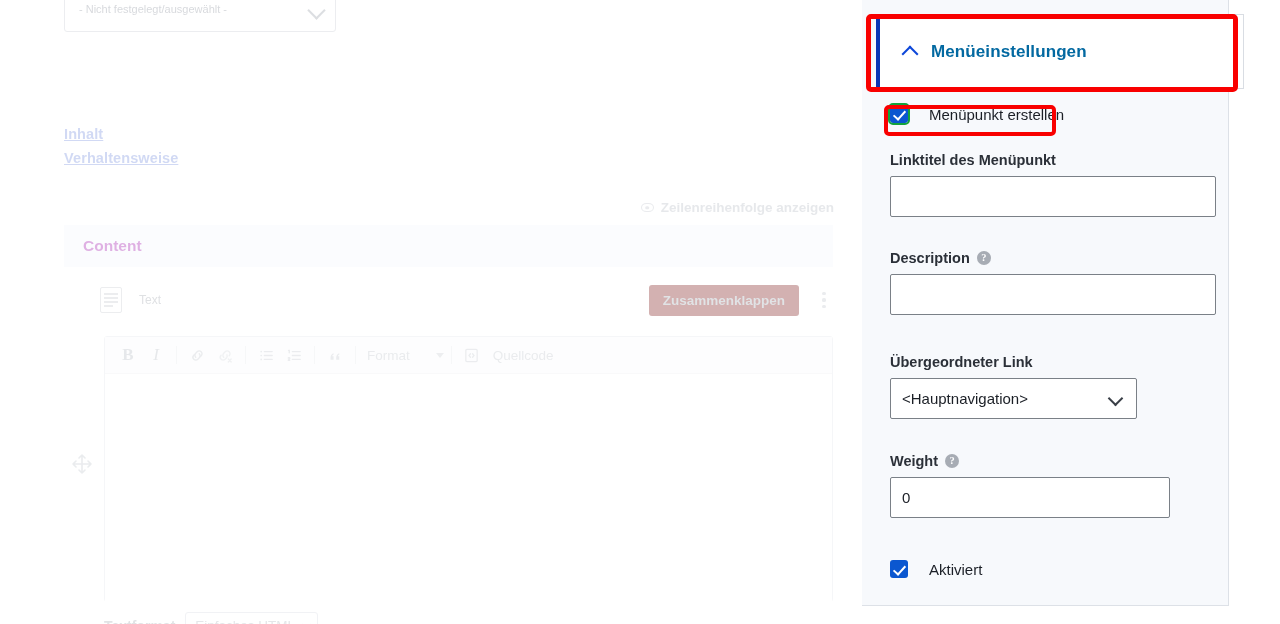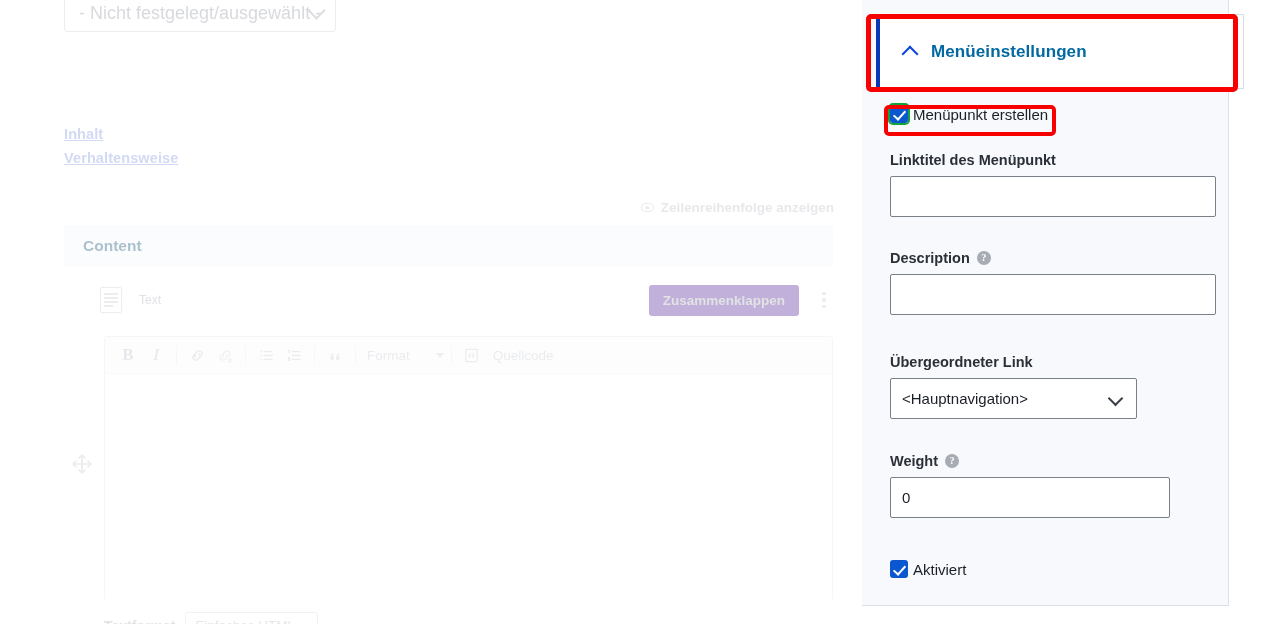--- a/index.html
+++ b/index.html
@@ -17,21 +17,21 @@
   .left-pane {
     position: absolute; left: 0; top: 0; width: 862px; height: 624px;
     background: #fff; opacity: .34; overflow: hidden;
   }
   .sel-top {
     position: absolute; left: 64px; top: -20px; width: 272px; height: 52px;
     border: 1px solid #c9cdd4; border-radius: 3px; background: #fff;
   }
   .sel-top .txt {
     position: absolute; left: 14px; top: 22px;
-    font-size: 18px; color: #8d939e; white-space: nowrap;
+    font-size: 11px; color: #8d939e; white-space: nowrap;
   }
   .sel-top .caret {
     position: absolute; right: 12px; top: 22px; width: 13px; height: 13px;
     border-right: 2px solid #9aa0aa; border-bottom: 2px solid #9aa0aa;
     transform: rotate(45deg); margin-top: 1px;
   }
 
   .teaser-box {
     position: absolute; left: 64px; top: 53px; width: 769px; height: 47px;
     border: 1px solid #e4e7ec; border-radius: 3px; background: #fff;
@@ -68,41 +68,41 @@
     width:3.6px; height:3.6px; background:#c2c7ce; border-radius:50%;
     transform: translate(-50%,-50%);
   }
 
   .content-head {
     position: absolute; left: 64px; top: 225px; width: 769px; height: 42px;
     background: #f5f8fd;
     display: flex; align-items: center;
   }
   .content-head .t {
-    margin-left: 19px; font-size: 15.5px; color: #0c4a6e; font-weight: 600;
+    margin-left: 19px; font-size: 15.5px; color: #a21caf; font-weight: 600;
   }
 
   .text-row {
     position: absolute; left: 100px; top: 281px; width: 733px; height: 38px;
     display: flex; align-items: center;
   }
   .doc-icon {
     width: 22px; height: 26px; border: 1.6px solid #c8ccd3; border-radius: 2px;
     position: relative; flex: 0 0 auto;
   }
   .doc-icon i {
     position: absolute; left: 3px; height: 1.6px; background: #c8ccd3; display:block;
   }
   .doc-icon i:nth-child(1){ top:5px;  width: 14px; }
   .doc-icon i:nth-child(2){ top:9px;  width: 14px; }
   .doc-icon i:nth-child(3){ top:13px; width: 14px; }
   .doc-icon i:nth-child(4){ top:17px; width: 9px; }
   .text-row .tlabel { margin-left: 17px; font-size: 12px; color: #a3a8b0; }
   .collapse-btn {
-    margin-left: auto; background: #4c1d95; border: 0; border-radius: 3px;
+    margin-left: auto; background: #7f1d1d; border: 0; border-radius: 3px;
     padding: 8px 14px; font-size: 13.5px; color: #a9aeb6;
     font-family: "Liberation Sans", sans-serif; font-weight: 600;
   }
   .kebab {
     margin-left: 16px; width: 18px; height: 26px;
     display:flex; flex-direction:column; align-items:center; justify-content:center; gap:3px;
   }
   .kebab span { width: 3.2px; height: 3.2px; border-radius: 50%; background: #c4c9d0; display:block; }
 
   .drag-handle {
@@ -167,21 +167,21 @@
     border-left: 2.4px solid #0d47d9; border-top: 2.4px solid #0d47d9;
     transform: rotate(45deg); margin-top: 5px;
   }
   .panel-head .title {
     margin-left: 15px; font-size: 17px; font-weight: 700; color: #0369a1;
     letter-spacing: .1px;
   }
 
   .panel-body { position: absolute; left: 0; top: 105px; width: 367px; }
 
-  .cb-row { display: flex; align-items: center; gap: 5px; }
+  .cb-row { display: flex; align-items: center; gap: 21px; }
   .cbox {
     width: 18px; height: 18px; background: #0b57d0; border-radius: 3px;
     position: relative; flex: 0 0 auto;
   }
   .cbox::after {
     content: ''; position: absolute; left: 5.5px; top: 2.5px;
     width: 5px; height: 10px; border-right: 2.3px solid #fff; border-bottom: 2.3px solid #fff;
     transform: rotate(42deg);
   }
   .cbox.hl { outline: 2.5px solid #13a33b; outline-offset: 0px; }

